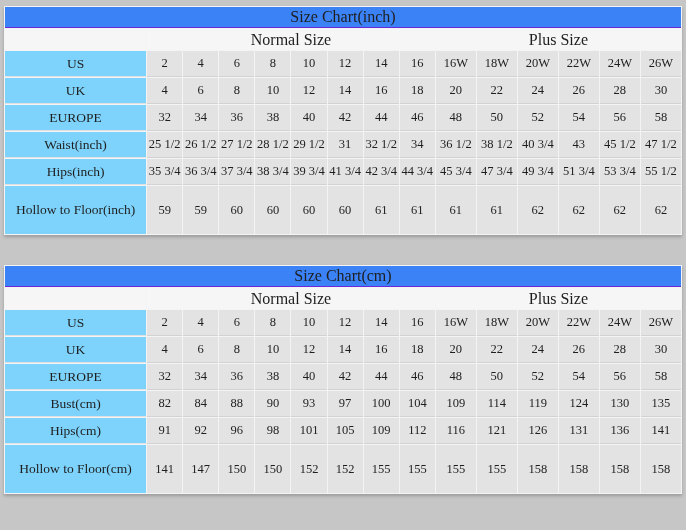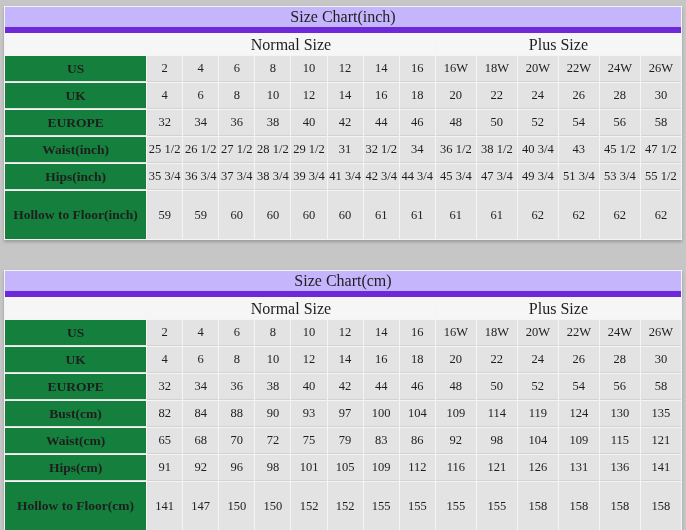--- a/index.html
+++ b/index.html
@@ -33,41 +33,40 @@
   col.c-normal { width: 5.3%;  }
   col.c-plus   { width: 6.04%; }
   td {
     text-align: center;
     vertical-align: middle;
     overflow: hidden;
     white-space: nowrap;
     padding: 0 1px;
   }
   td.title-cell {
-    background: #c4b5fd;
+    background: #3b82f6;
     height: 20px;
     font-size: 16px;
-    border-bottom: 6px solid #6d28d9;
+    border-bottom: 1px solid #6d28d9;
   }
   td.corner-cell {
     background: #f6f6f6;
     border-bottom: 1px solid #dadada;
   }
   td.group-cell {
     background: #f6f6f6;
     height: 21px;
     font-size: 16px;
     border-bottom: 1px solid #dadada;
   }
   td.label-cell {
-    background: #15803d;
+    background: #7dd3fc;
     font-size: 13.5px;
     height: 25px;
     border-bottom: 1px solid #e0e0e0;
-    font-weight: bold;
   }
   td.data-cell {
     background: #e3e3e3;
     font-size: 12.5px;
     height: 25px;
     border-bottom: 1px solid #d2d2d2;
   }
   tr.tall-row td { height: 48px; }
   tr:last-child td { border-bottom: none; }
 </style>
@@ -302,37 +301,20 @@
           <td class="data-cell">100</td>
           <td class="data-cell">104</td>
           <td class="data-cell">109</td>
           <td class="data-cell">114</td>
           <td class="data-cell">119</td>
           <td class="data-cell">124</td>
           <td class="data-cell">130</td>
           <td class="data-cell">135</td>
         </tr>
         <tr>
-          <td class="label-cell">Waist(cm)</td>
-          <td class="data-cell">65</td>
-          <td class="data-cell">68</td>
-          <td class="data-cell">70</td>
-          <td class="data-cell">72</td>
-          <td class="data-cell">75</td>
-          <td class="data-cell">79</td>
-          <td class="data-cell">83</td>
-          <td class="data-cell">86</td>
-          <td class="data-cell">92</td>
-          <td class="data-cell">98</td>
-          <td class="data-cell">104</td>
-          <td class="data-cell">109</td>
-          <td class="data-cell">115</td>
-          <td class="data-cell">121</td>
-        </tr>
-        <tr>
           <td class="label-cell">Hips(cm)</td>
           <td class="data-cell">91</td>
           <td class="data-cell">92</td>
           <td class="data-cell">96</td>
           <td class="data-cell">98</td>
           <td class="data-cell">101</td>
           <td class="data-cell">105</td>
           <td class="data-cell">109</td>
           <td class="data-cell">112</td>
           <td class="data-cell">116</td>

